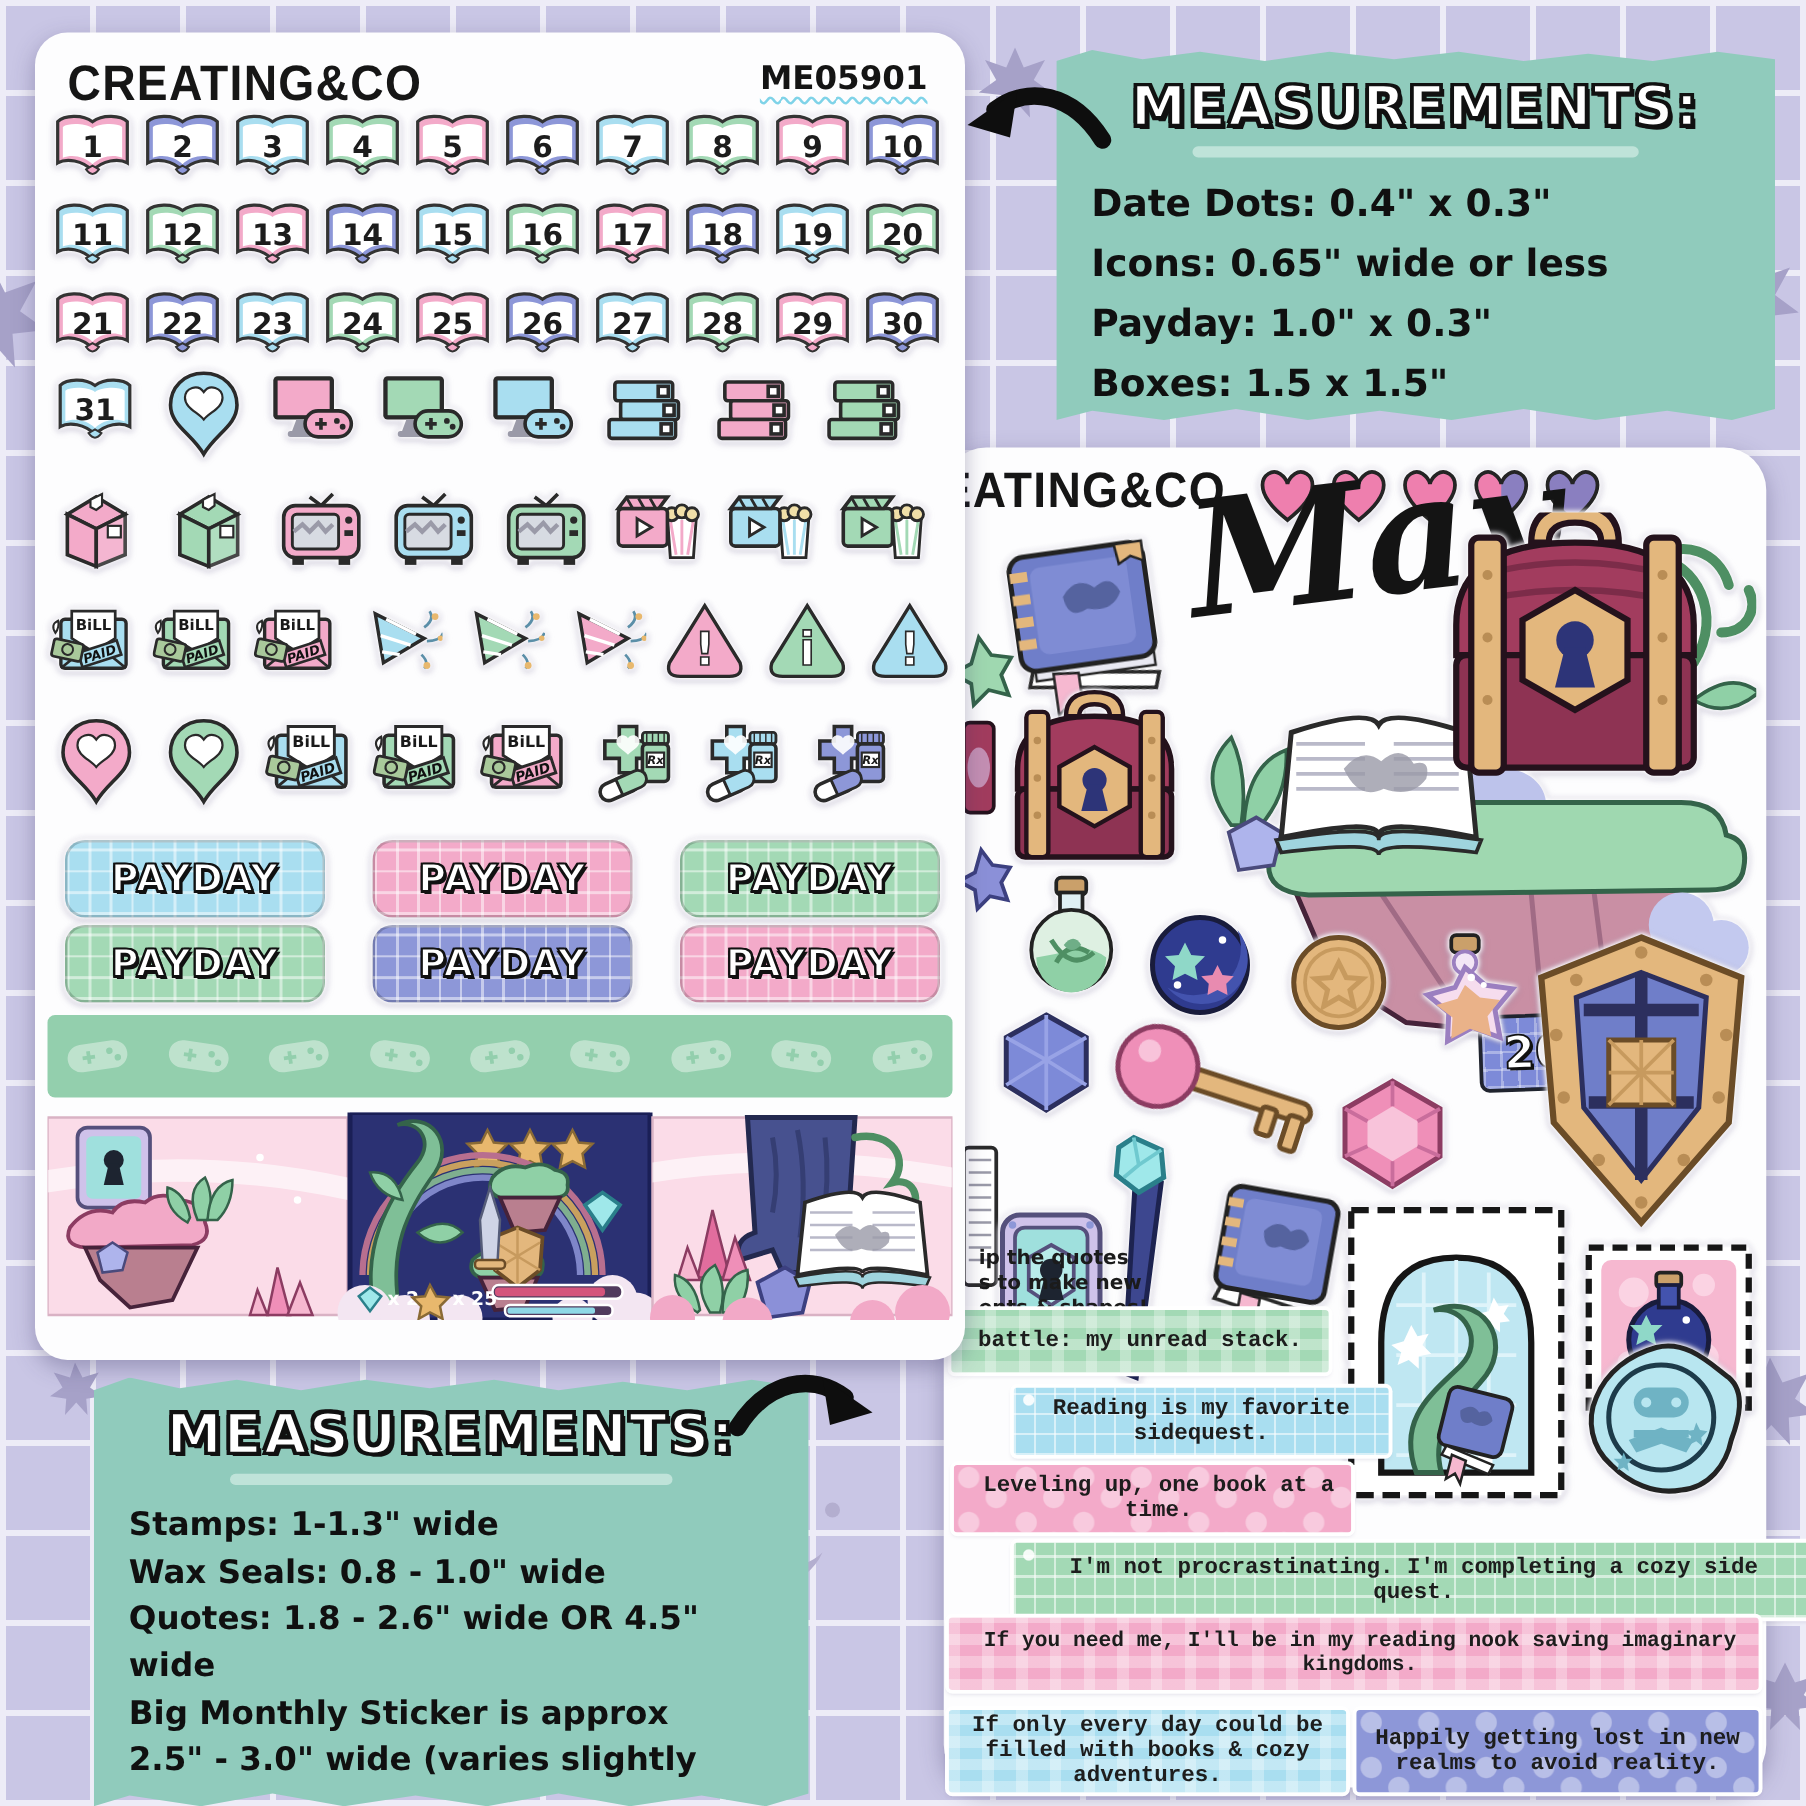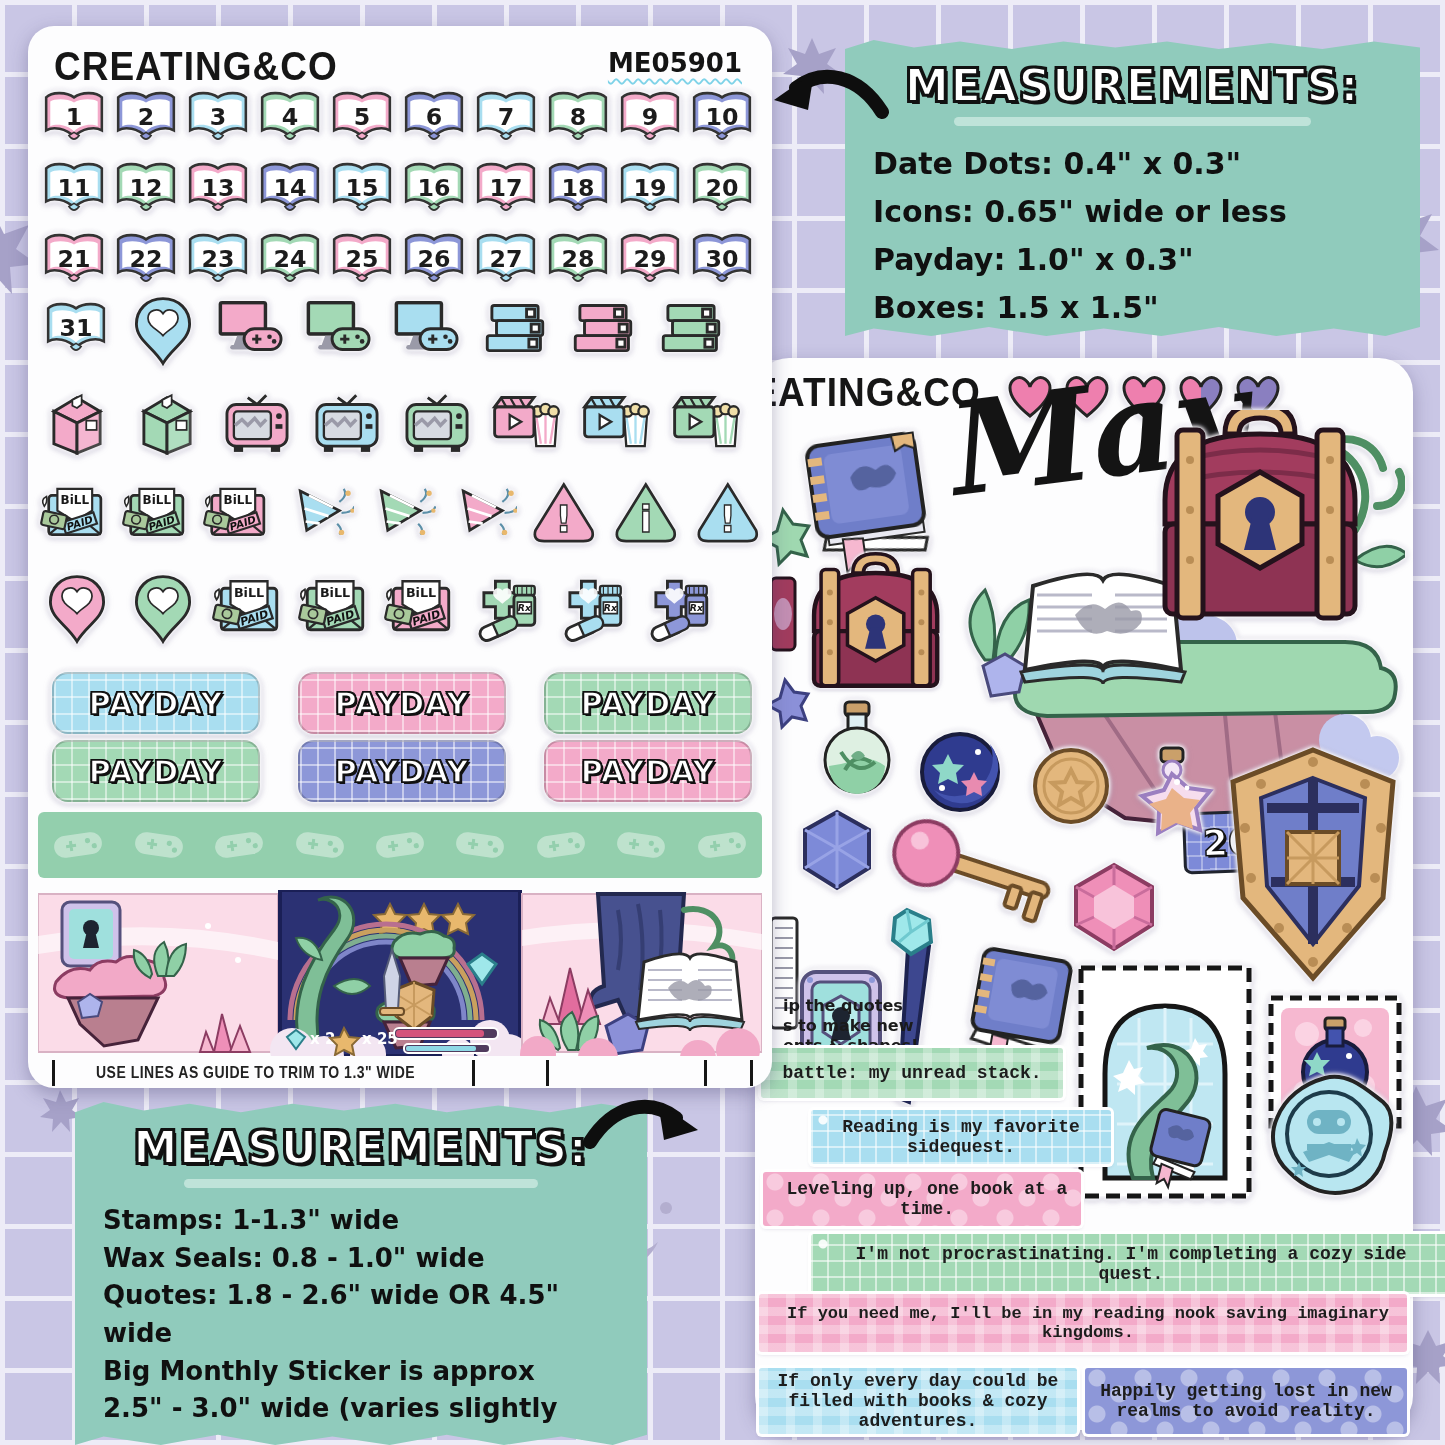--- a/index.html
+++ b/index.html
@@ -1124,28 +1124,20 @@
         </g>
         <g fill="#f2a9c7">
           <circle cx="500" cy="164" r="18"></circle>
             <circle cx="560" cy="168" r="20"></circle>
             <circle cx="700" cy="160" r="22"></circle>
             <circle cx="660" cy="168" r="18"></circle>
         </g>
       </g>
     </svg>
 
-    <div class="abs" id="trim-row">
-      <span class="tick" style="left:14px"></span>
-      <span class="tick" style="left:434px"></span>
-      <span class="tick" style="left:508px"></span>
-      <span class="tick" style="left:666px"></span>
-      <span class="tick" style="left:712px"></span>
-      <span id="trim-note">USE LINES AS GUIDE TO TRIM TO 1.3" WIDE</span>
-    </div>
   </div>
 
   <div class="note" id="note-top">
     <div class="note-title">MEASUREMENTS:</div>
     <div class="note-underline"></div>
     <div class="note-lines" id="note-top-lines">
         <div>Date Dots: 0.4" x 0.3"</div>
         <div>Icons: 0.65" wide or less</div>
         <div>Payday: 1.0" x 0.3"</div>
         <div>Boxes: 1.5 x 1.5"</div>

